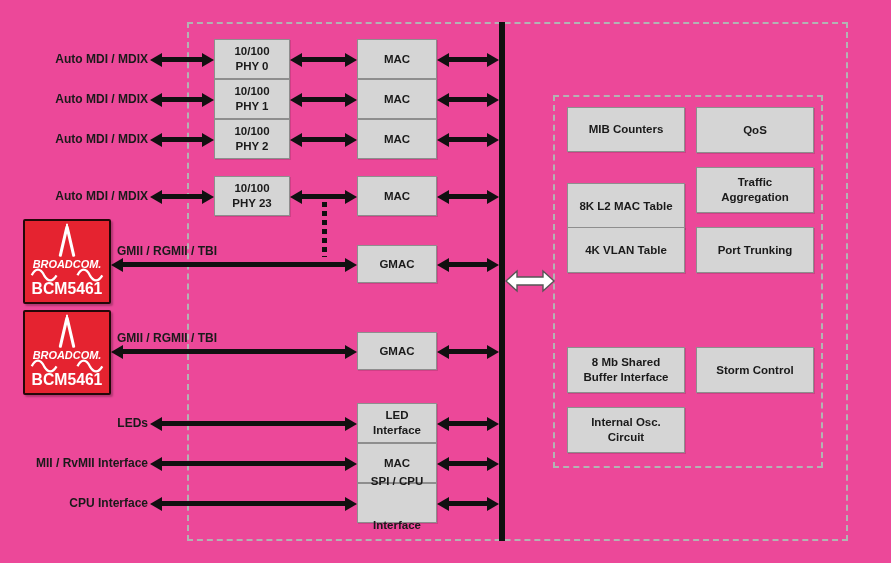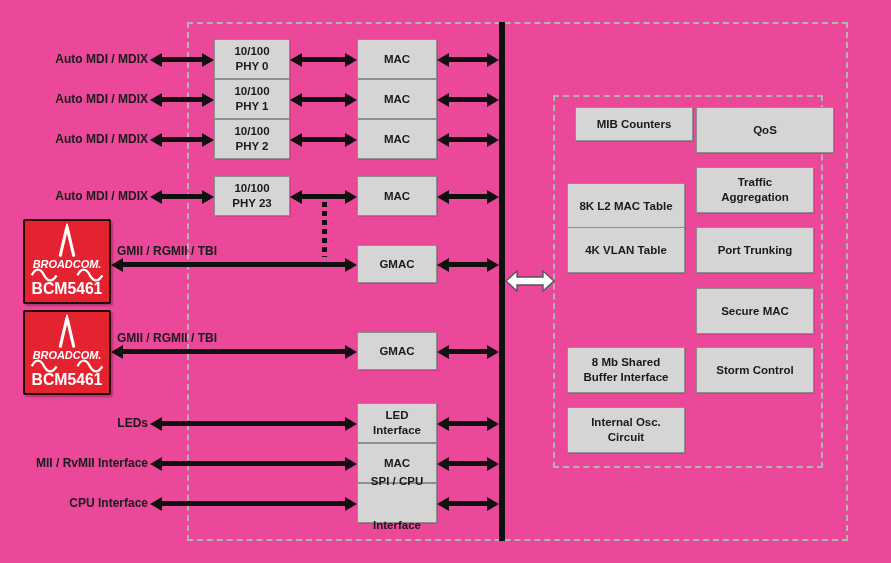--- a/index.html
+++ b/index.html
@@ -162,44 +162,41 @@
     <svg viewBox="0 0 88 85">
       <line x1="44" y1="3" x2="44" y2="10" stroke="#fff" stroke-width="2"></line>
       <path d="M37 36 L44 6 L51 36" fill="none" stroke="#fff" stroke-width="3.2" stroke-linecap="round"></path>
       <text x="44" y="49" text-anchor="middle" font-size="11.5" font-weight="bold" font-style="italic" fill="#ffffff" font-family="Liberation Sans, sans-serif">BROADCOM.</text>
       <path d="M7 57 C11 49 16 49 20 57 C24 64 29 64 33 57" fill="none" stroke="#fff" stroke-width="2.4"></path>
       <path d="M55 57 C59 49 64 49 68 57 C72 64 77 64 81 57" fill="none" stroke="#fff" stroke-width="2.4"></path>
       <text x="44" y="77" text-anchor="middle" font-size="16.5" font-weight="bold" fill="#ffffff" font-family="Liberation Sans, sans-serif">BCM5461</text>
     </svg>
   </div>
 
-  <div class="block feature" style="left:567px;top:107px;width:118px;height:34px;margin-left:8px;">
+  <div class="block feature" style="left:567px;top:107px;width:118px;height:45px;">
       <span>MIB Counters</span>
     </div>
-  <div class="block feature" style="left:696px;top:107px;width:138px;height:46px;">
+  <div class="block feature" style="left:696px;top:107px;width:118px;height:46px;">
       <span>QoS</span>
     </div>
 
   <div class="block feature" style="left:567px;top:167px;width:118px;height:46px;margin-top:16px;">
       <span>8K L2 MAC Table</span>
     </div>
   <div class="block feature" style="left:696px;top:167px;width:118px;height:46px;align-items:flex-end;">
       <span>Traffic Aggregation</span>
     </div>
 
   <div class="block feature" style="left:567px;top:227px;width:118px;height:46px;">
       <span>4K VLAN Table</span>
     </div>
   <div class="block feature" style="left:696px;top:227px;width:118px;height:46px;">
       <span>Port Trunking</span>
     </div>
 
-  <div class="block feature" style="left:696px;top:288px;width:118px;height:46px;">
-      <span>Secure MAC</span>
-    </div>
 
   <div class="block feature" style="left:567px;top:347px;width:118px;height:46px;">
       <span>8 Mb Shared Buffer Interface</span>
     </div>
   <div class="block feature" style="left:696px;top:347px;width:118px;height:46px;">
       <span>Storm Control</span>
     </div>
 
   <div class="block feature" style="left:567px;top:407px;width:118px;height:46px;">
       <span>Internal Osc. Circuit</span>

